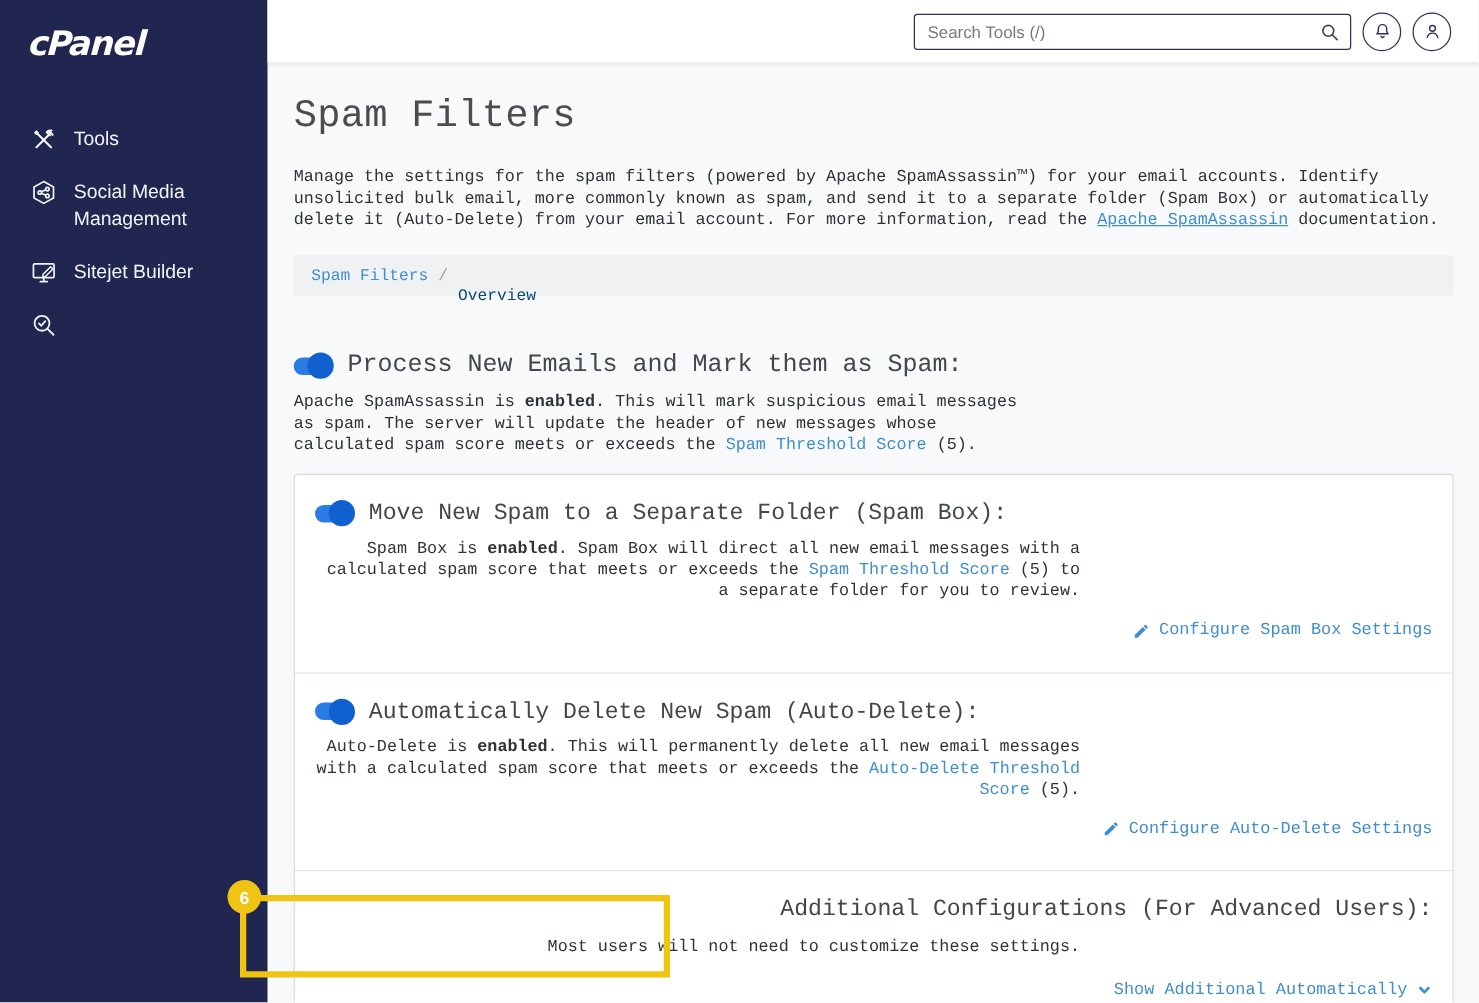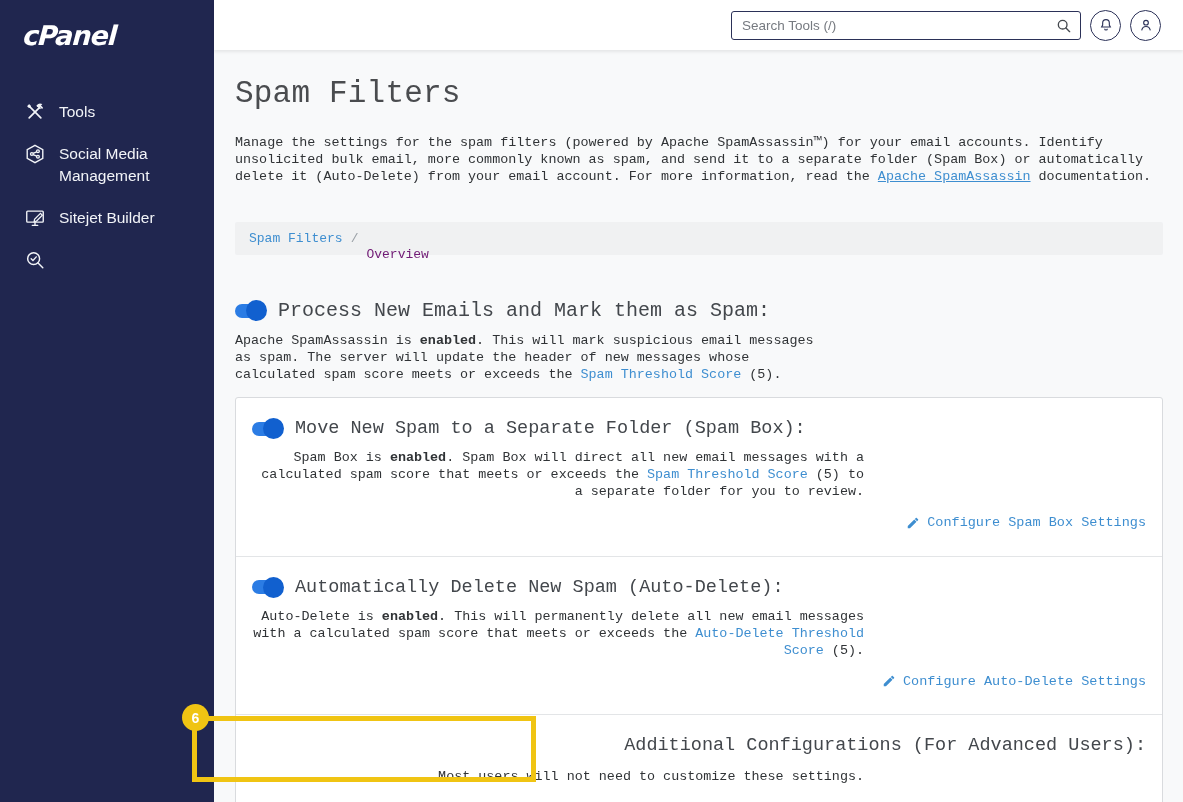--- a/index.html
+++ b/index.html
@@ -36,29 +36,29 @@
   .search-input::placeholder { color:#767a80; }
   .search-btn { position:absolute; right:8px; top:6px; width:18px; height:18px; background:none; border:none; cursor:pointer; display:flex; align-items:center; justify-content:center; }
   .circle-btn {
     width:31px; height:31px; border-radius:50%; border:1.5px solid #2b3158; background:#fff;
     margin-left:9px; display:flex; align-items:center; justify-content:center; cursor:pointer;
   }
 
   
   .content { flex:1; padding:26px 20px 0 21px; overflow:hidden;font-family:Liberation Mono, monospace; }
   .page-title { font-size:31px; font-weight:300; color:#4a4c4f; letter-spacing:.2px; margin-bottom:23px; }
-  .intro { font-size:13.4px; line-height:17px; color:#303336; margin-bottom:37px; max-width:928px; }
+  .intro { font-size:13.4px; line-height:17px; color:#303336; margin-bottom:19px; max-width:928px; }
 
   .breadcrumb {
     background:#f0f1f2; border-radius:2px; height:33px; display:flex; align-items:center;
     padding:0 14px; font-size:13px; margin-bottom:44px; max-width:928px;
   }
   .breadcrumb a { color:#3e8ed0; text-decoration:none; cursor:pointer; }
   .breadcrumb .sep { color:#9aa0a6; margin:0 8px; }
-  .breadcrumb .current { color:#701a75;margin-top:32px; }
+  .breadcrumb .current { color:#0c4a6e;margin-top:32px; }
 
   .sec-head { display:flex; align-items:center; gap:13px; margin-bottom:10px; }
   .sec-heading { font-size:20px; font-weight:400; color:#43474c; }
   .toggle { position:relative; display:inline-block; width:30px; min-width:30px; height:14px; border-radius:7px; background:#2b7ce4; cursor:pointer; }
   .toggle .knob { position:absolute; right:-2px; top:-3.5px; width:21px; height:21px; border-radius:50%; background:#1160cf; }
 
   .desc { font-size:13.4px; line-height:17px; color:#303336; }
   .narrow { max-width:600px; }
   .seg-bold { font-weight:bold; }
   a.seg-link, a.seg-link-underline { color:#3e8ed0; cursor:pointer; }

